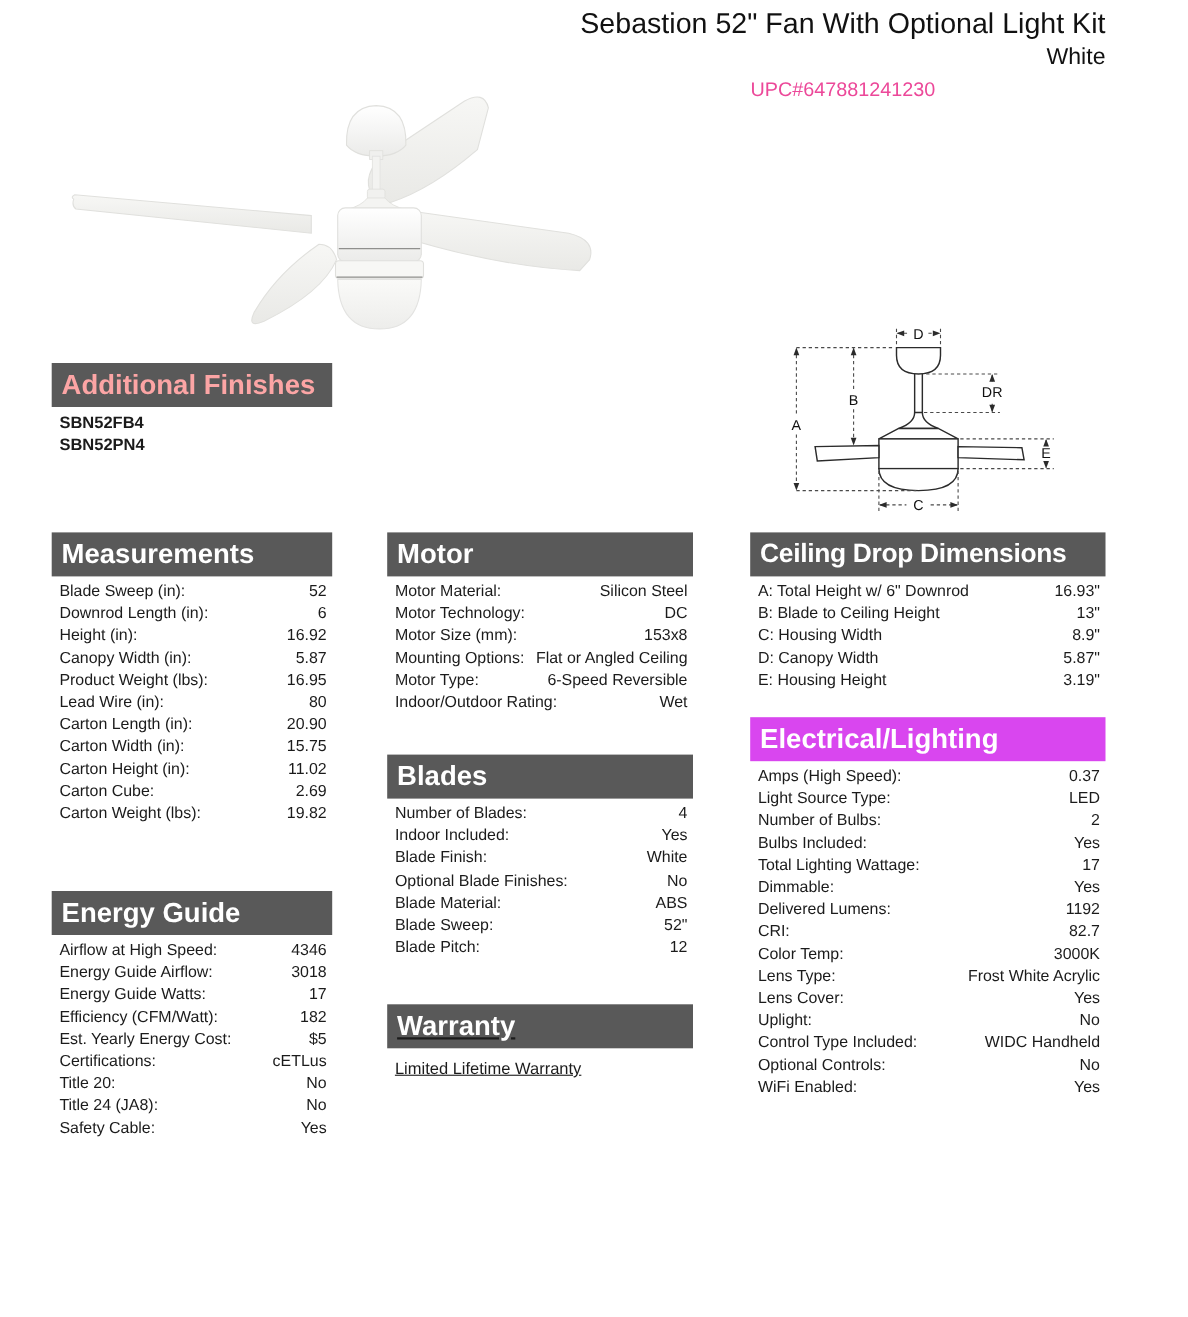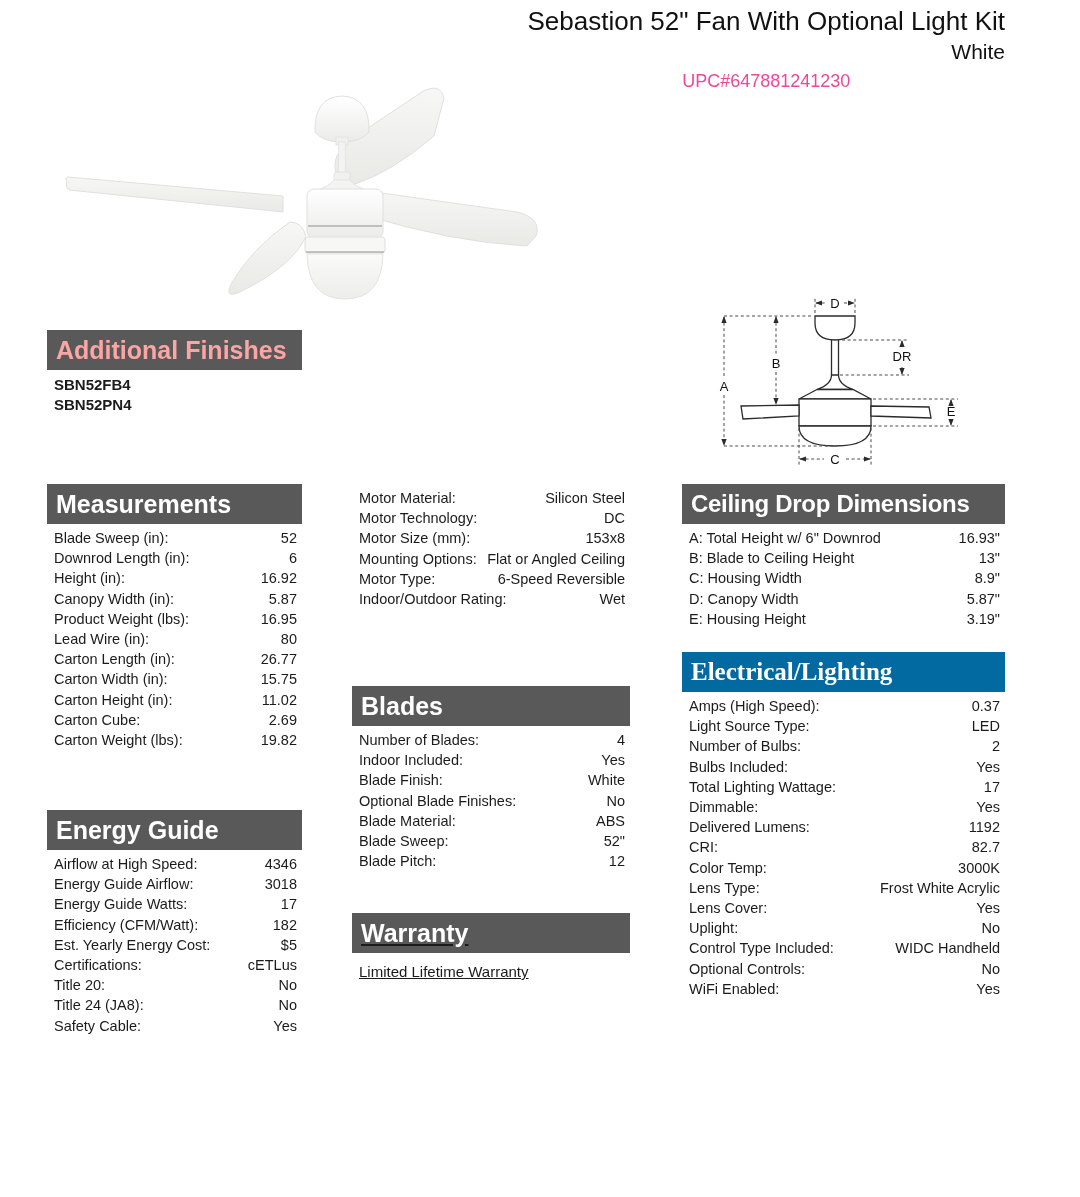--- a/index.html
+++ b/index.html
@@ -207,21 +207,21 @@
         <div class="spec-row">
           <span class="spec-label">Product Weight (lbs):</span>
           <span class="spec-value">16.95</span>
         </div>
         <div class="spec-row">
           <span class="spec-label">Lead Wire (in):</span>
           <span class="spec-value">80</span>
         </div>
         <div class="spec-row">
           <span class="spec-label">Carton Length (in):</span>
-          <span class="spec-value">26.77</span>
+          <span class="spec-value">20.90</span>
         </div>
         <div class="spec-row">
           <span class="spec-label">Carton Width (in):</span>
           <span class="spec-value">15.75</span>
         </div>
         <div class="spec-row">
           <span class="spec-label">Carton Height (in):</span>
           <span class="spec-value">11.02</span>
         </div>
         <div class="spec-row">
@@ -273,20 +273,23 @@
           <span class="spec-value">No</span>
         </div>
         <div class="spec-row">
           <span class="spec-label">Safety Cable:</span>
           <span class="spec-value">Yes</span>
         </div>
       </div>
   </section>
 
   <section class="spec-section s-motor">
+    <div class="sec-header" style="background: rgb(89, 89, 89); color: rgb(255, 255, 255);">
+      <span>Motor</span>
+    </div>
     <div class="rows">
         <div class="spec-row">
           <span class="spec-label">Motor Material:</span>
           <span class="spec-value">Silicon Steel</span>
         </div>
         <div class="spec-row">
           <span class="spec-label">Motor Technology:</span>
           <span class="spec-value">DC</span>
         </div>
         <div class="spec-row">
@@ -373,21 +376,21 @@
           <span class="spec-value">5.87"</span>
         </div>
         <div class="spec-row">
           <span class="spec-label">E: Housing Height</span>
           <span class="spec-value">3.19"</span>
         </div>
       </div>
   </section>
 
   <section class="spec-section s-electrical">
-    <div class="sec-header" style="background: #0369a1; color: rgb(255, 255, 255); font-family: Liberation Serif, serif;">
+    <div class="sec-header" style="background: #d946ef; color: rgb(255, 255, 255);">
       <span>Electrical/Lighting</span>
     </div>
     <div class="rows">
         <div class="spec-row">
           <span class="spec-label">Amps (High Speed):</span>
           <span class="spec-value">0.37</span>
         </div>
         <div class="spec-row">
           <span class="spec-label">Light Source Type:</span>
           <span class="spec-value">LED</span>

